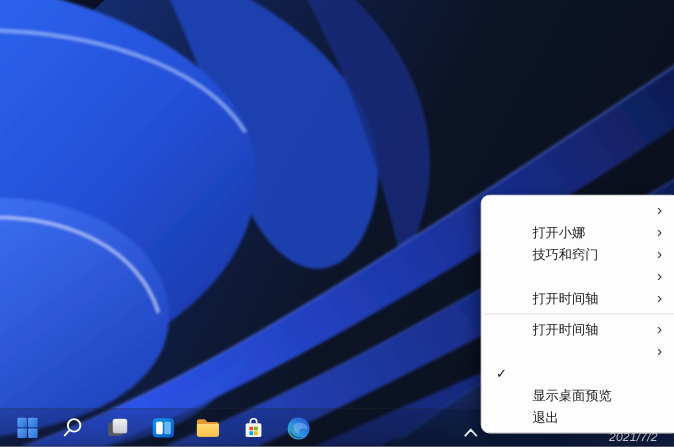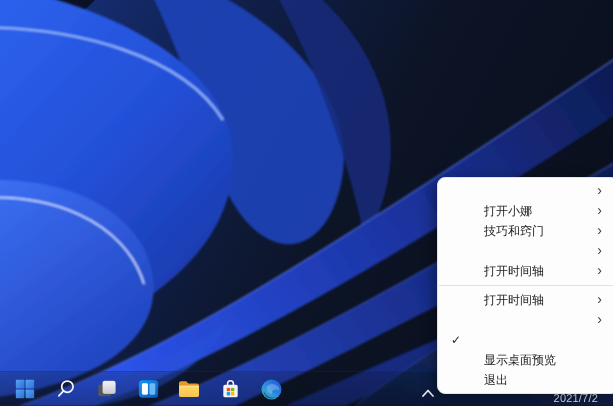--- a/index.html
+++ b/index.html
@@ -8,21 +8,21 @@
   .wallpaper{position:absolute;inset:0;width:613px;height:406px;display:block;}
 
   
   .taskbar{position:absolute;left:0;right:0;bottom:0;height:34px;z-index:20;
            background:linear-gradient(rgba(10,16,30,.20),rgba(8,12,24,.38));
            border-top:1px solid rgba(255,255,255,.04);}
   .tb-icons{position:absolute;left:12px;top:0;bottom:0;display:flex;align-items:center;gap:15px;}
   .tb-btn{width:26px;height:26px;display:flex;align-items:center;justify-content:center;border-radius:4px;cursor:pointer;}
   .tb-btn svg{display:block;}
   .tray-chevron{position:absolute;left:421px;bottom:8px;width:14px;height:10px;cursor:pointer;}
-  .tray-date{position:absolute;right:15px;bottom:2px;font-size:11px;color:#e7ebf3;letter-spacing:.2px;}
+  .tray-date{position:absolute;right:15px;bottom:2px;font-size:11px;color:#e7ebf3;letter-spacing:.2px;font-style:italic;}
 
   
   .context-menu{position:absolute;left:437px;top:177px;width:182px;z-index:40;
       background:#fdfdfd;border:1px solid #e4e4e4;border-radius:8px;
       box-shadow:-3px 4px 14px rgba(0,0,0,.42);padding:3px 0;box-sizing:border-box;}
   .mi{position:relative;height:20px;line-height:20px;font-size:12px;color:#1b1b1b;cursor:pointer;white-space:nowrap;}
   .mi .chk{position:absolute;left:13px;top:0;width:16px;font-size:12px;color:#1b1b1b;}
   .mi .lbl{display:block;margin-left:46px;margin-right:30px;overflow:hidden;}
   .mi .arr{position:absolute;right:16px;top:-1px;font-size:14px;color:#3d3d3d;}
   .sep{height:1px;background:#e1e1e1;margin:4px 1px;}

